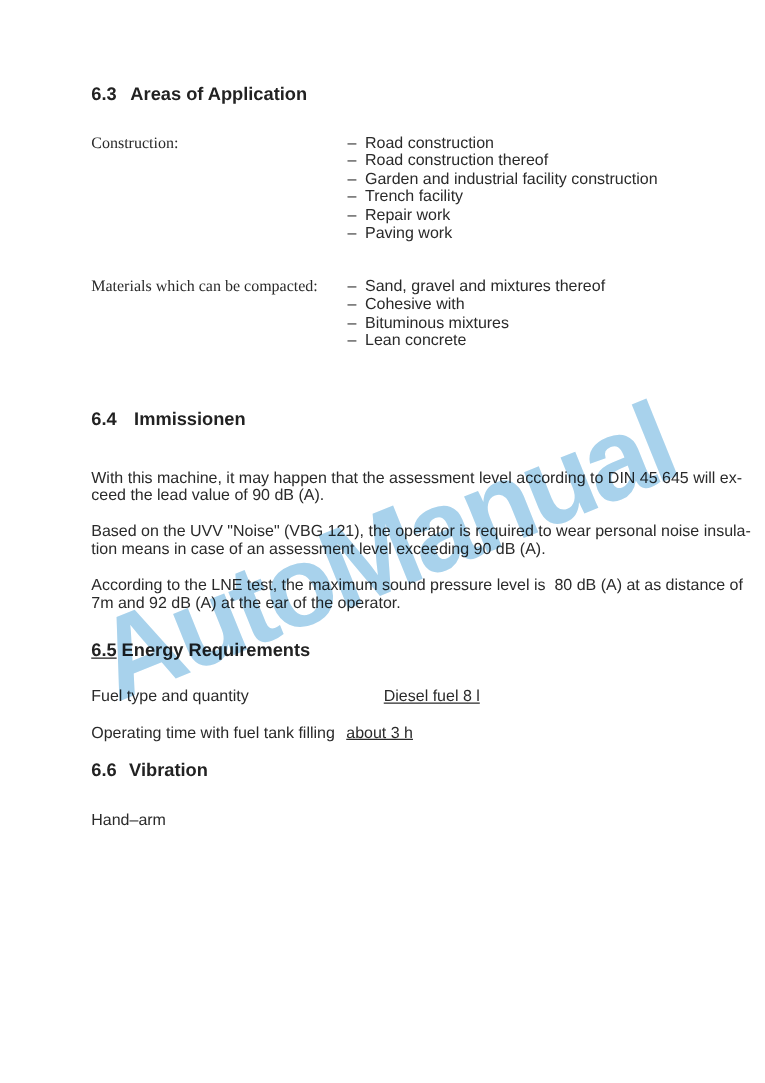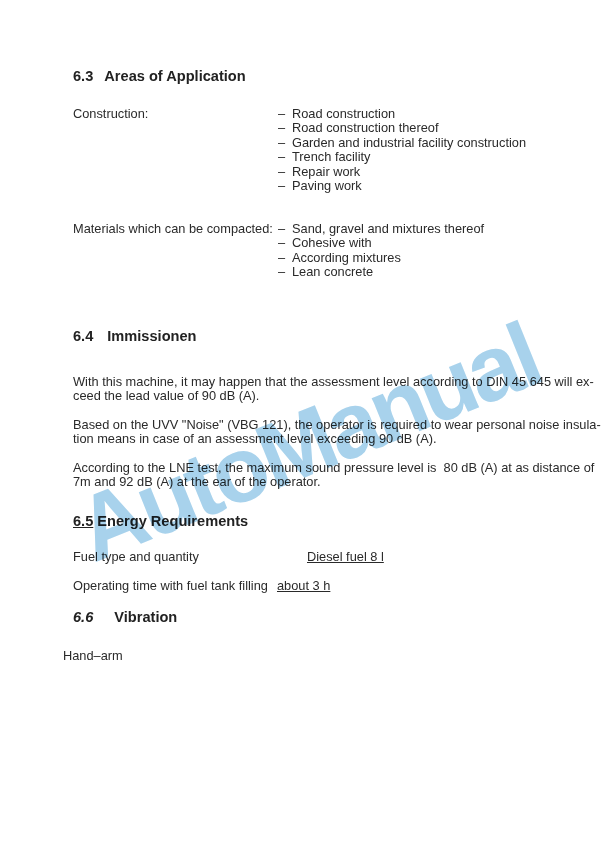--- a/index.html
+++ b/index.html
@@ -46,42 +46,42 @@
     margin: 0;
     font-size: 14.6px;
     font-weight: bold;
     color: #222222;
     white-space: nowrap;
   }
   .hn { display: inline-block; }
   .gap-a { margin-right: 11px; }
   .gap-b { margin-right: 14px; }
   .gap-c { margin-right: 4px; text-decoration: underline; }
-  .gap-d { margin-right: 21px; font-style: italic; }
+  .gap-d { margin-right: 10px; }
 
   .defrow { position: absolute; left: 73px; width: 510px; }
-  .defrow .label { position: absolute; left: 0; top: 0; white-space: nowrap; }
+  .defrow .label { position: absolute; left: 0; top: 0; white-space: nowrap; font-family: Liberation Serif, serif; }
   .defrow .list { position: absolute; left: 205px; top: 0; }
   .li { display: flex; white-space: nowrap; }
   .li .dash { display: inline-block; width: 14px; flex: 0 0 14px; }
 
   .para {
     position: absolute;
     left: 73px;
     width: 525px;
     white-space: pre;
   }
 
   .kvrow { position: absolute; left: 73px; width: 510px; }
   .kvrow .label { position: absolute; left: 0; top: 0; white-space: nowrap; }
   .kvrow .value { position: absolute; top: 0; white-space: nowrap; text-decoration: underline; }
   .kv-fuel .value { left: 234px; }
   .kv-time .value { left: 204px; }
 
-  .plain { position: absolute; left: 63px; white-space: nowrap; text-align: center; }
+  .plain { position: absolute; left: 73px; white-space: nowrap; text-align: center; }
 
   .pagenum {
     position: absolute;
     left: 535px;
     top: 816px;
     font-size: 18px;
   }
 </style>
 </head>
 <body>
@@ -139,21 +139,21 @@
             <span class="txt">Sand, gravel and mixtures thereof</span>
           </div>
 
           <div class="li">
             <span class="dash">–</span>
             <span class="txt">Cohesive with</span>
           </div>
 
           <div class="li">
             <span class="dash">–</span>
-            <span class="txt">According mixtures</span>
+            <span class="txt">Bituminous mixtures</span>
           </div>
 
           <div class="li">
             <span class="dash">–</span>
             <span class="txt">Lean concrete</span>
           </div>
         </div>
     </div>
 
     <h2 class="h" style="top:329px">

